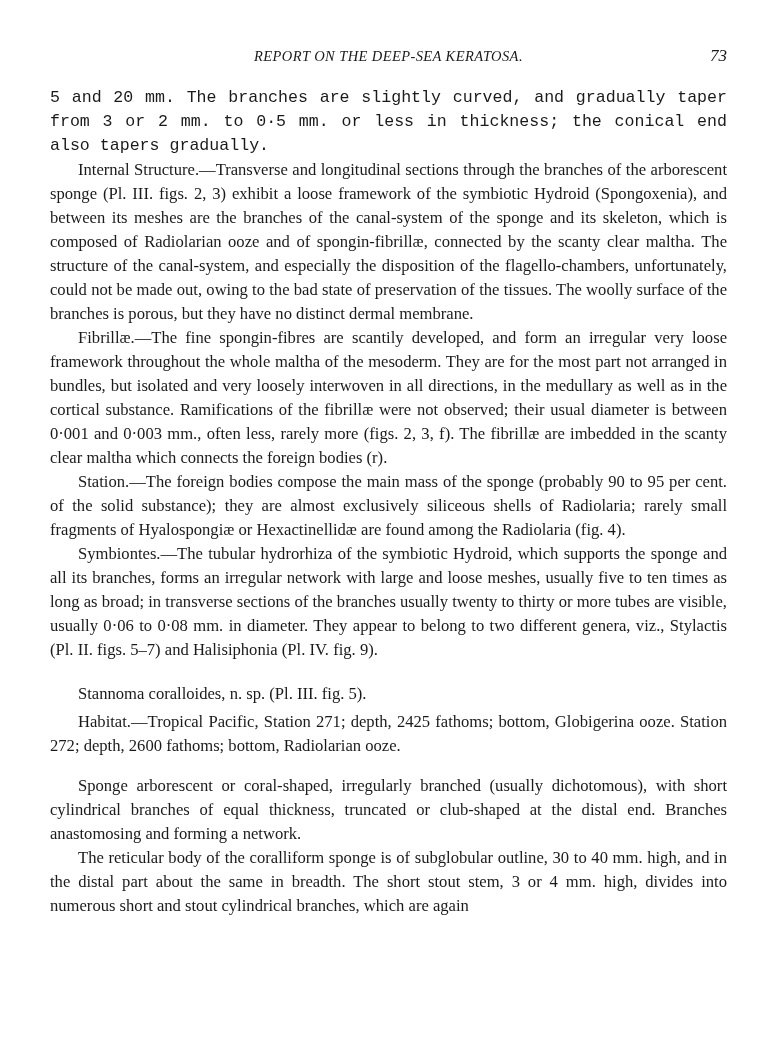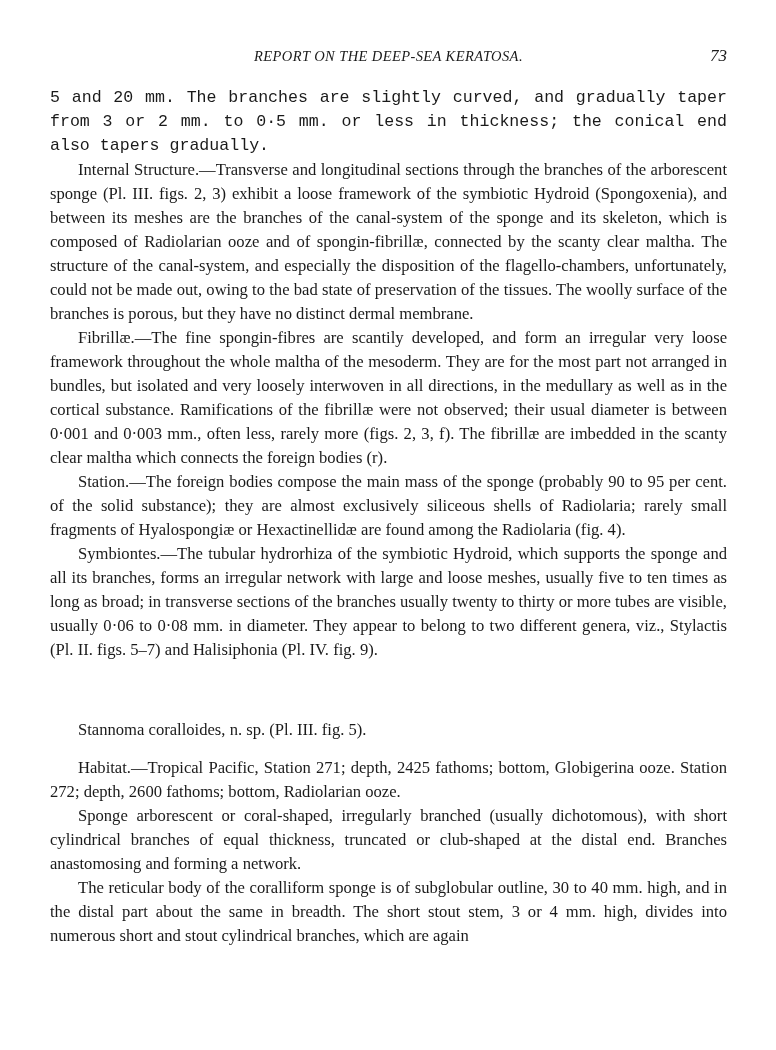--- a/index.html
+++ b/index.html
@@ -5,23 +5,23 @@
   html, body { margin: 0; padding: 0; background: #ffffff; }
   body { width: 776px; height: 1050px; position: relative; overflow: hidden; color: #1a1a1a;
          font-family: "Liberation Serif", "DejaVu Serif", serif; }
   .header { position: absolute; top: 47px; left: 50px; width: 677px; height: 22px; font-style: italic; }
   .running-title { position: absolute; left: 0; right: 0; text-align: center; font-size: 14.5px;
                    letter-spacing: 0.4px; top: 1px; }
   .page-number { position: absolute; right: 0; top: -1px; font-size: 17px; }
   .body { position: absolute; left: 50px; top: 86px; width: 677px; font-size: 16.6px; line-height: 24px; }
   .body p { margin: 0; text-align: justify; text-indent: 28px; }
   .body p.cont { text-indent: 0; font-family: Liberation Mono, monospace; }
-  .body p.species { margin-top: 56px; }
-  .body p.habitat { margin-top: 14px; }
-  .body p.descr { }
+  .body p.species { margin-top: 20px; }
+  .body p.habitat { margin-top: 4px; }
+  .body p.descr { margin-top: 16px; }
   .it { }
 </style>
 </head>
 <body>
 
 <div class="header">
   <span class="running-title">REPORT ON THE DEEP-SEA KERATOSA.</span>
   <span class="page-number">73</span>
 </div>
 

